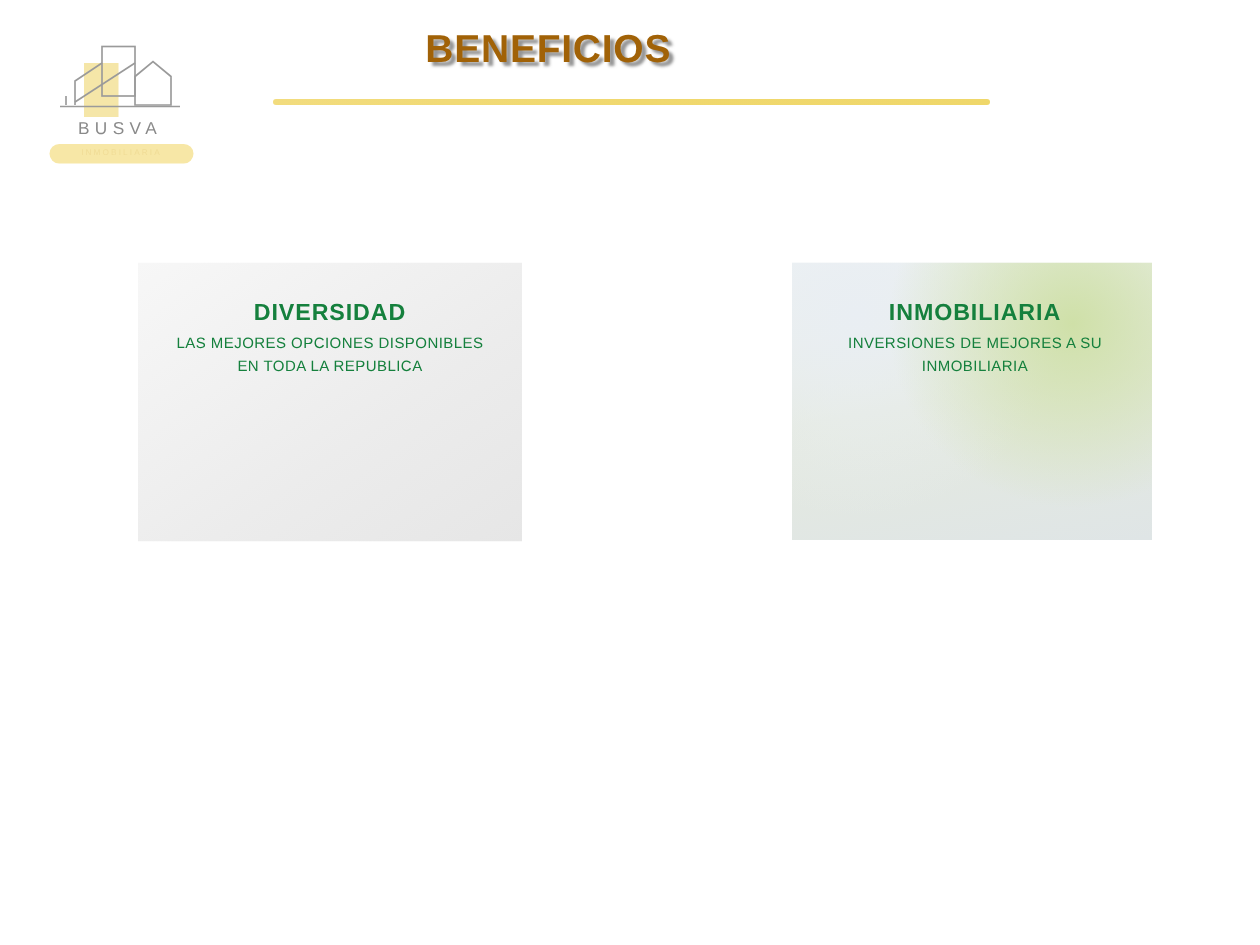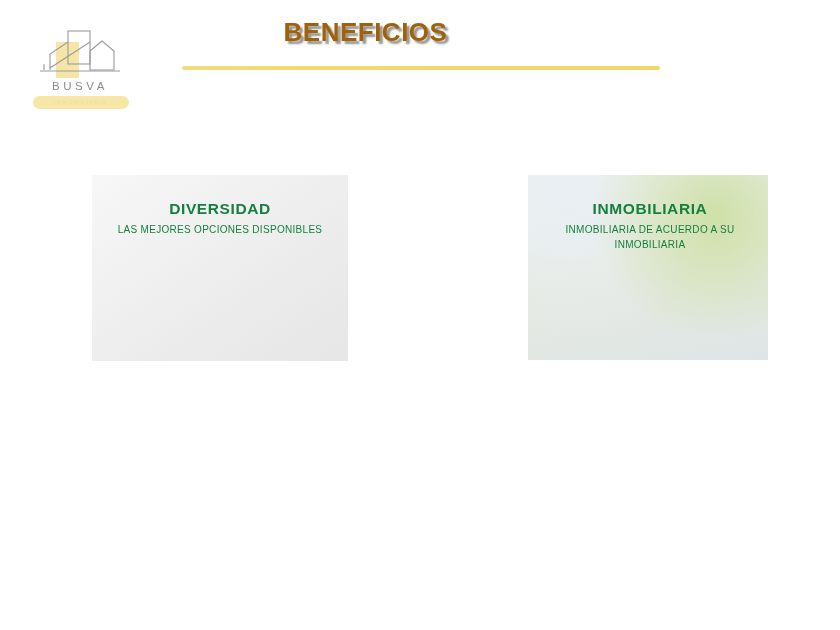--- a/index.html
+++ b/index.html
@@ -358,19 +358,20 @@
           </g>
         </g>
       </svg>
     </div>
   </div>
 </div>
 
 <div class="caption caption-left">
   <div class="caption-heading">DIVERSIDAD</div>
   <div class="caption-body">LAS MEJORES OPCIONES DISPONIBLES</div>
+  <div class="caption-body">EN TODA LA REPUBLICA</div>
 </div>
 
 <div class="caption caption-right">
   <div class="caption-heading">INMOBILIARIA</div>
-  <div class="caption-body">INMOBILIARIA DE ACUERDO A SU</div>
+  <div class="caption-body">INVERSIONES DE MEJORES A SU</div>
   <div class="caption-body">INMOBILIARIA</div>
 </div>
 
 </body></html>

